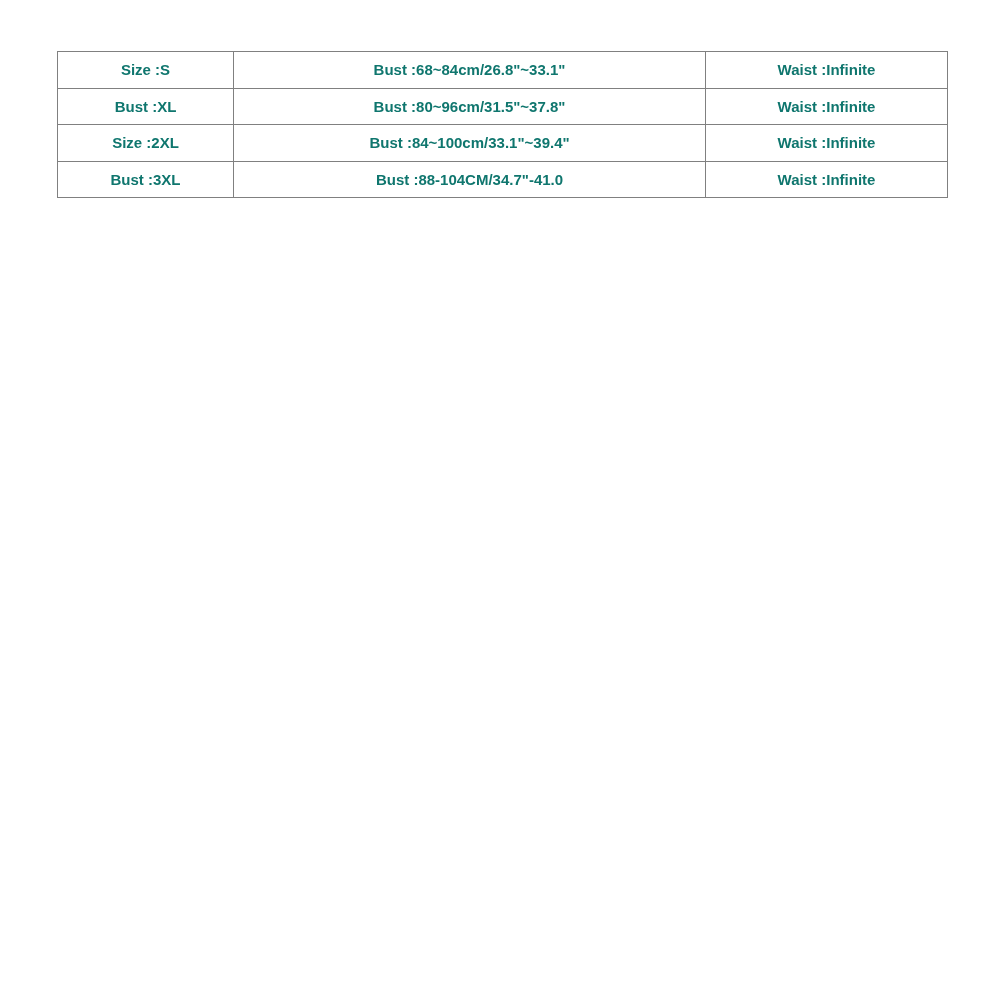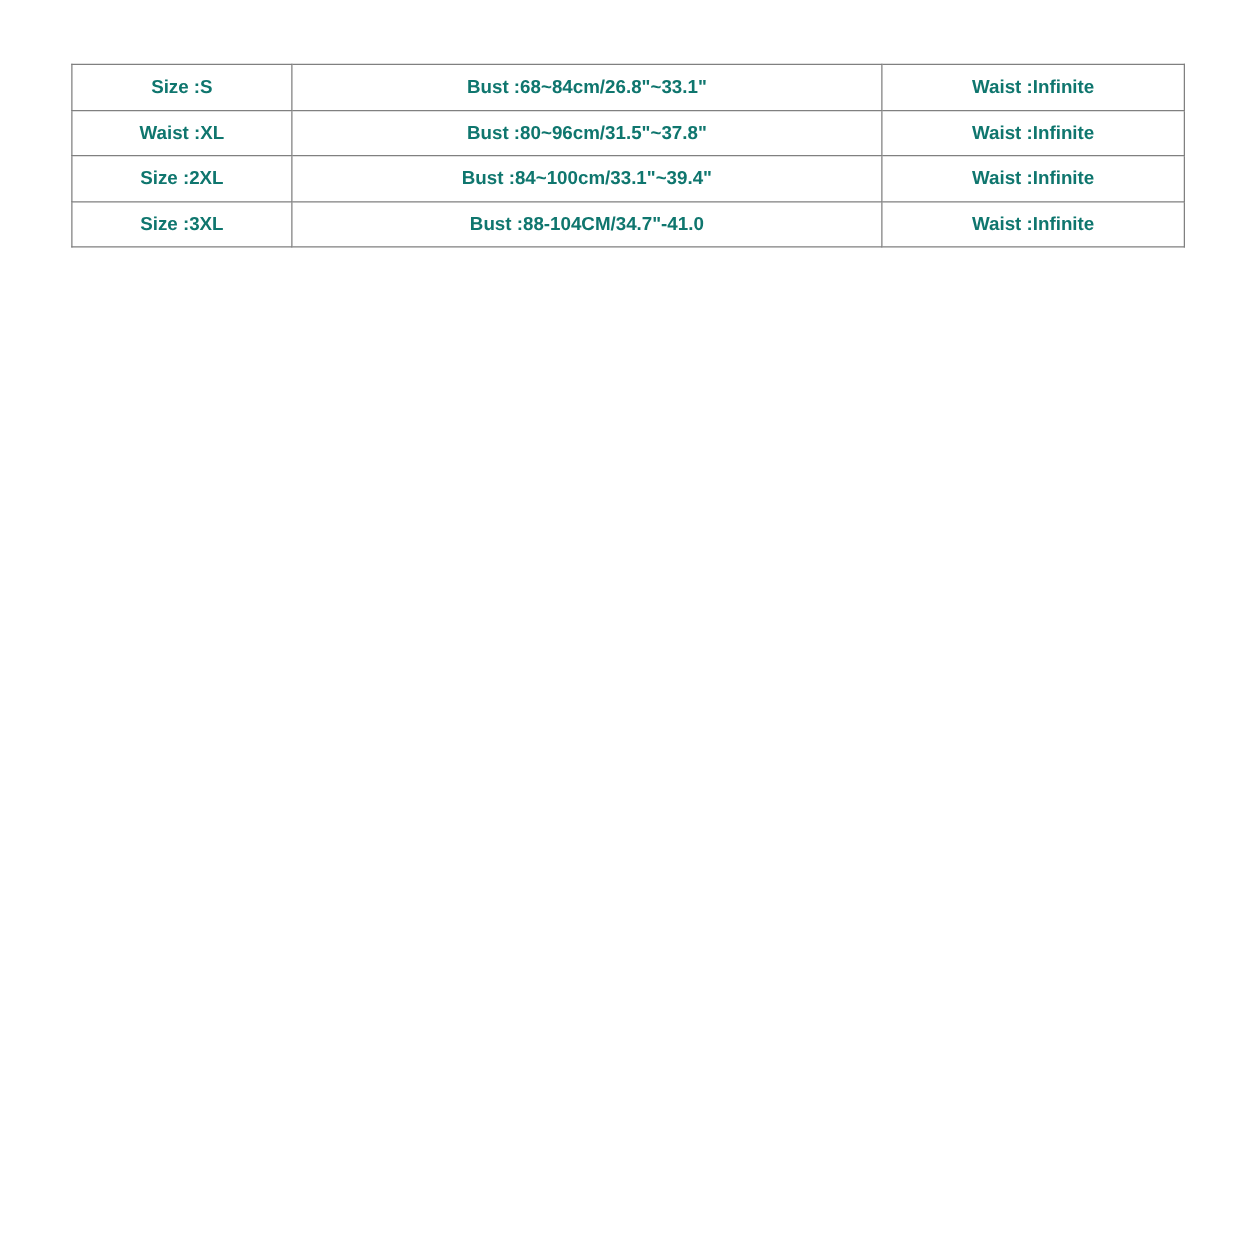--- a/index.html
+++ b/index.html
@@ -47,28 +47,28 @@
     <col class="col-bust">
     <col class="col-waist">
   </colgroup>
   <tbody>
     <tr>
       <td>Size :S</td>
       <td>Bust :68~84cm/26.8"~33.1"</td>
       <td>Waist :Infinite</td>
     </tr>
     <tr>
-      <td>Waist :XL</td>
+      <td>Bust :XL</td>
       <td>Bust :80~96cm/31.5"~37.8"</td>
       <td>Waist :Infinite</td>
     </tr>
     <tr>
       <td>Size :2XL</td>
       <td>Bust :84~100cm/33.1"~39.4"</td>
       <td>Waist :Infinite</td>
     </tr>
     <tr>
-      <td>Size :3XL</td>
+      <td>Bust :3XL</td>
       <td>Bust :88-104CM/34.7"-41.0</td>
       <td>Waist :Infinite</td>
     </tr>
   </tbody>
 </table>
 
 </body></html>

